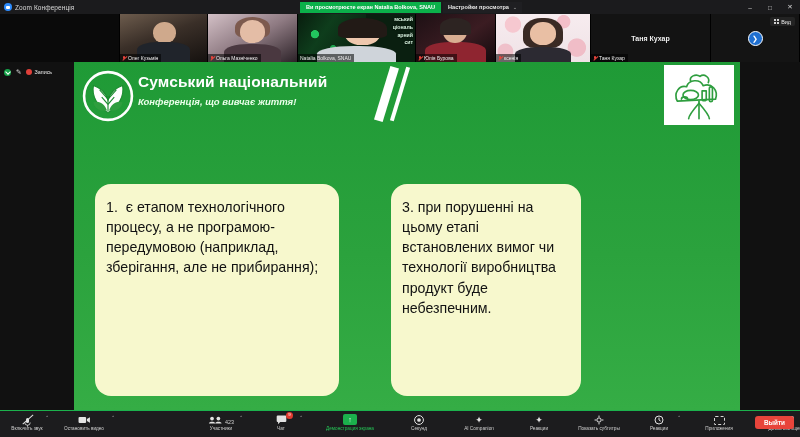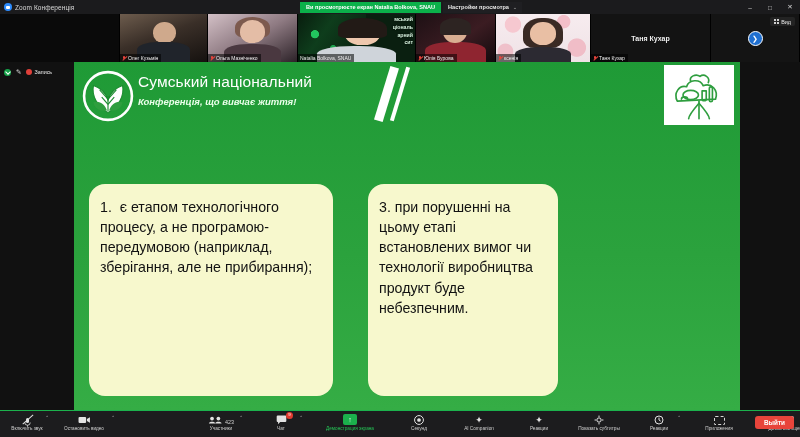--- a/index.html
+++ b/index.html
@@ -183,21 +183,21 @@
   }
   .slide-head {
     position: absolute; left: 0; top: 0; width: 100%; height: 68px;
   }
   .sh-logo {
     position: absolute; left: 8px; top: 8px; width: 52px; height: 52px;
   }
   .sh-logo svg { width: 100%; height: 100%; display:block; }
   .sh-txt { position: absolute; left: 64px; top: 11px; }
   .sh-l1, .sh-l2 {
-    color: #ffffff; font-size: 15.5px; font-weight: normal; line-height: 1.22;
+    color: #ffffff; font-size: 15.5px; font-weight: bold; line-height: 1.22;
     white-space: nowrap; letter-spacing: .1px;
   }
   .sh-tag {
     color: #eaffea; font-size: 9.5px; font-style: italic; font-weight: bold;
     margin-top: 4px; white-space: nowrap;
   }
   .sh-slash {
     position: absolute; left: 290px; top: 4px; width: 60px; height: 58px;
   }
   .sh-slash i {
@@ -214,22 +214,22 @@
 
   .titlebanner {
     position: absolute; left: 76px; top: 72px; width: 518px; height: 33px;
     background: #fbf90a; display: flex; align-items: center; justify-content: center;
   }
   .titlebanner span {
     color: #111; font-size: 17px; font-weight: bold; letter-spacing: .2px;
   }
 
   .boxes {
-    position: absolute; left: 15px; top: 122px; width: 636px; height: 212px;
-    display: flex; gap: 11px;
+    position: absolute; left: 21px; top: 122px; width: 636px; height: 212px;
+    display: flex; gap: 28px;
   }
   .box {
     background: #f7f8cd; border-radius: 16px; padding: 13px 10px 8px 11px;
     color: #121212; font-size: 14.2px; line-height: 1.42;
     overflow: hidden; flex: 0 0 auto;
   }
   .box.b1 { width: 244px; }
   .box.b2 { width: 158px; }
   .box.b3 { width: 190px; margin-left: 24px; }
   .box .n { font-weight: normal; }

